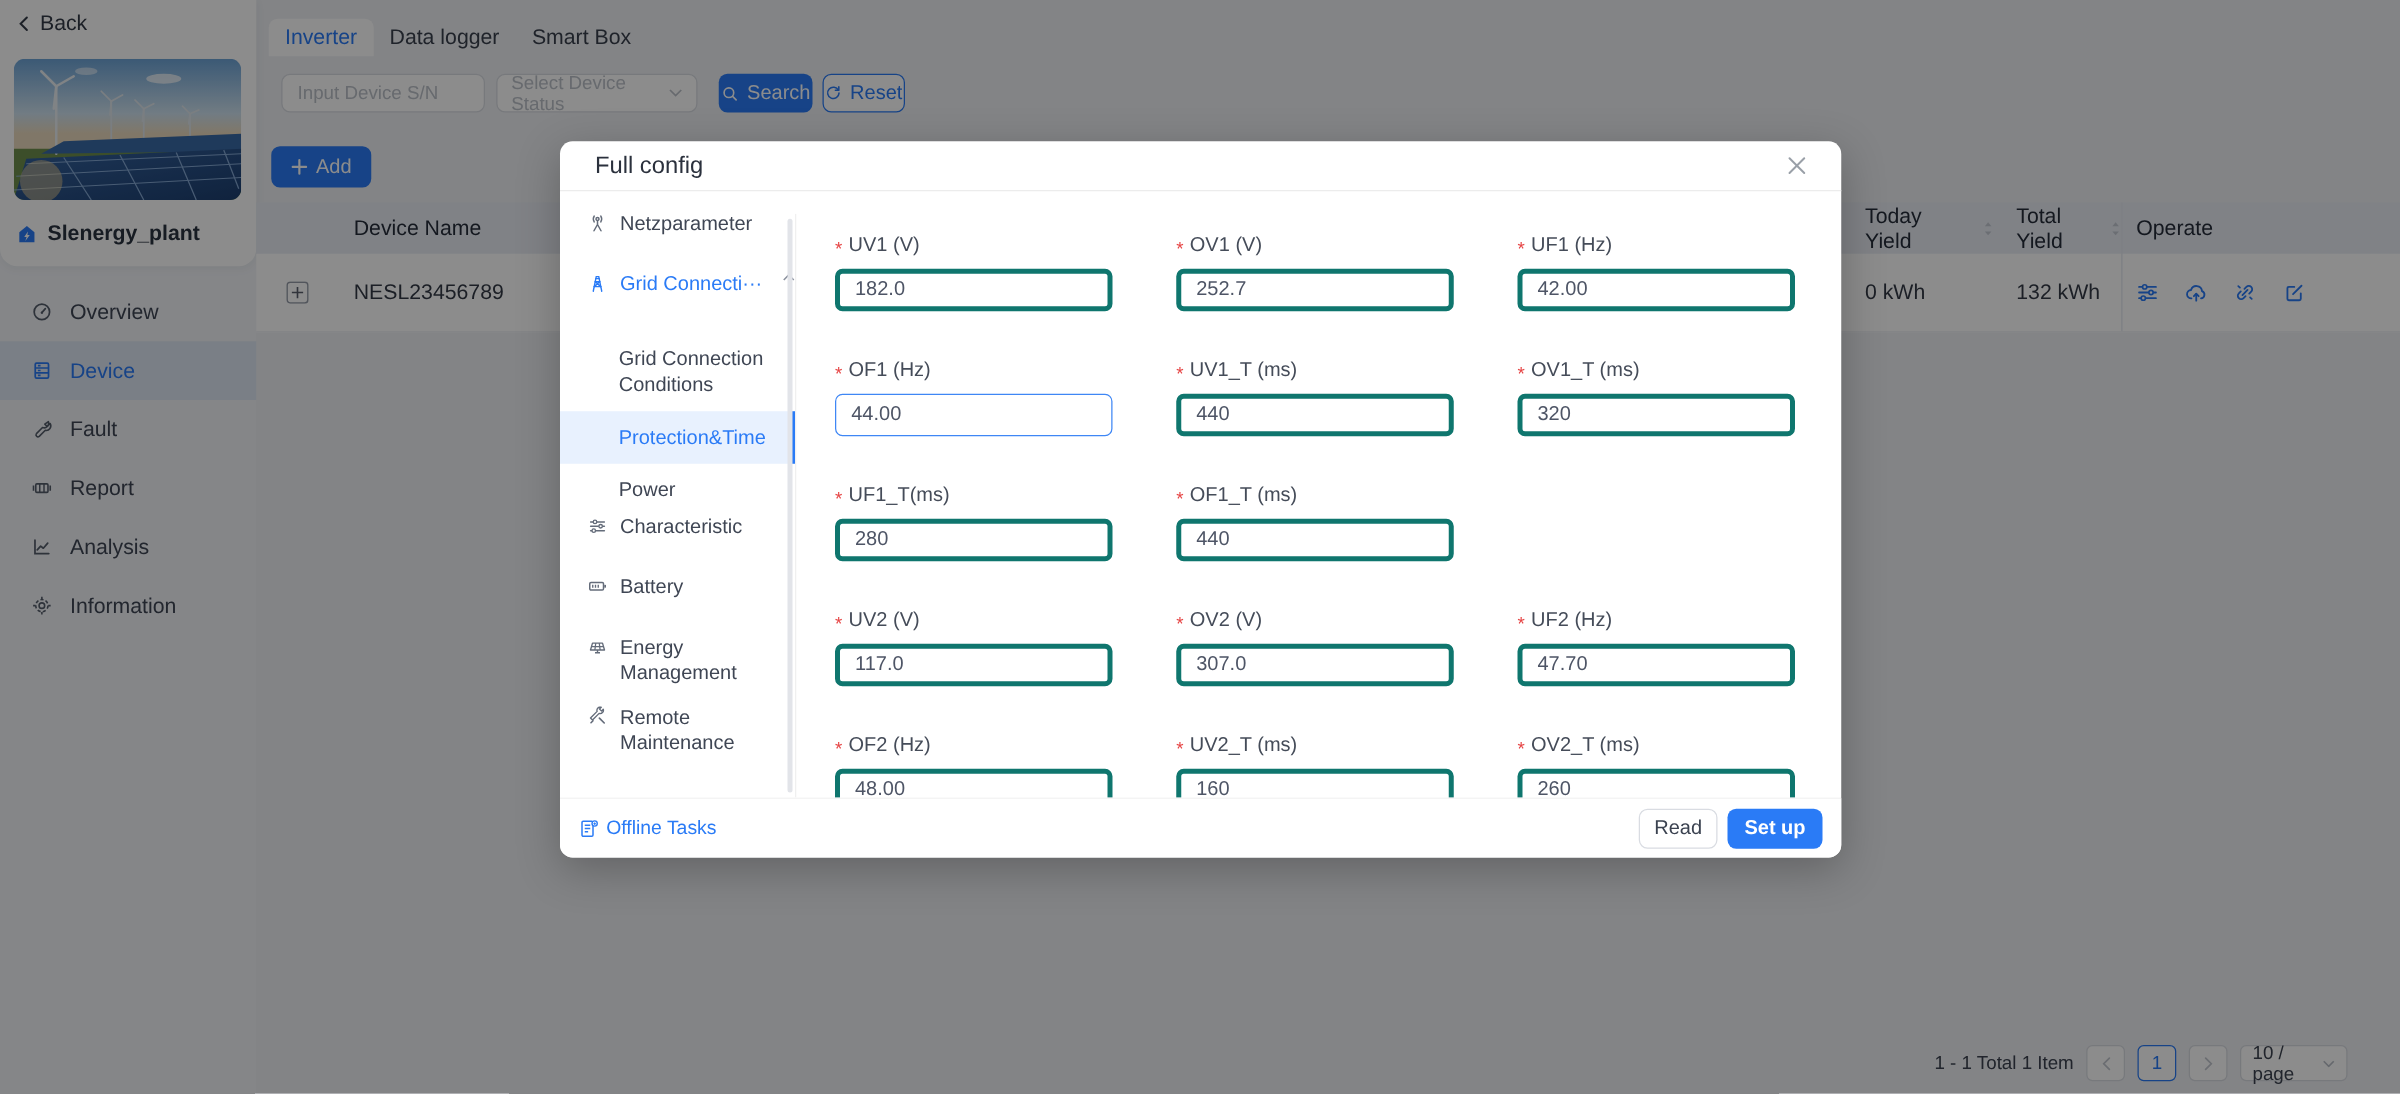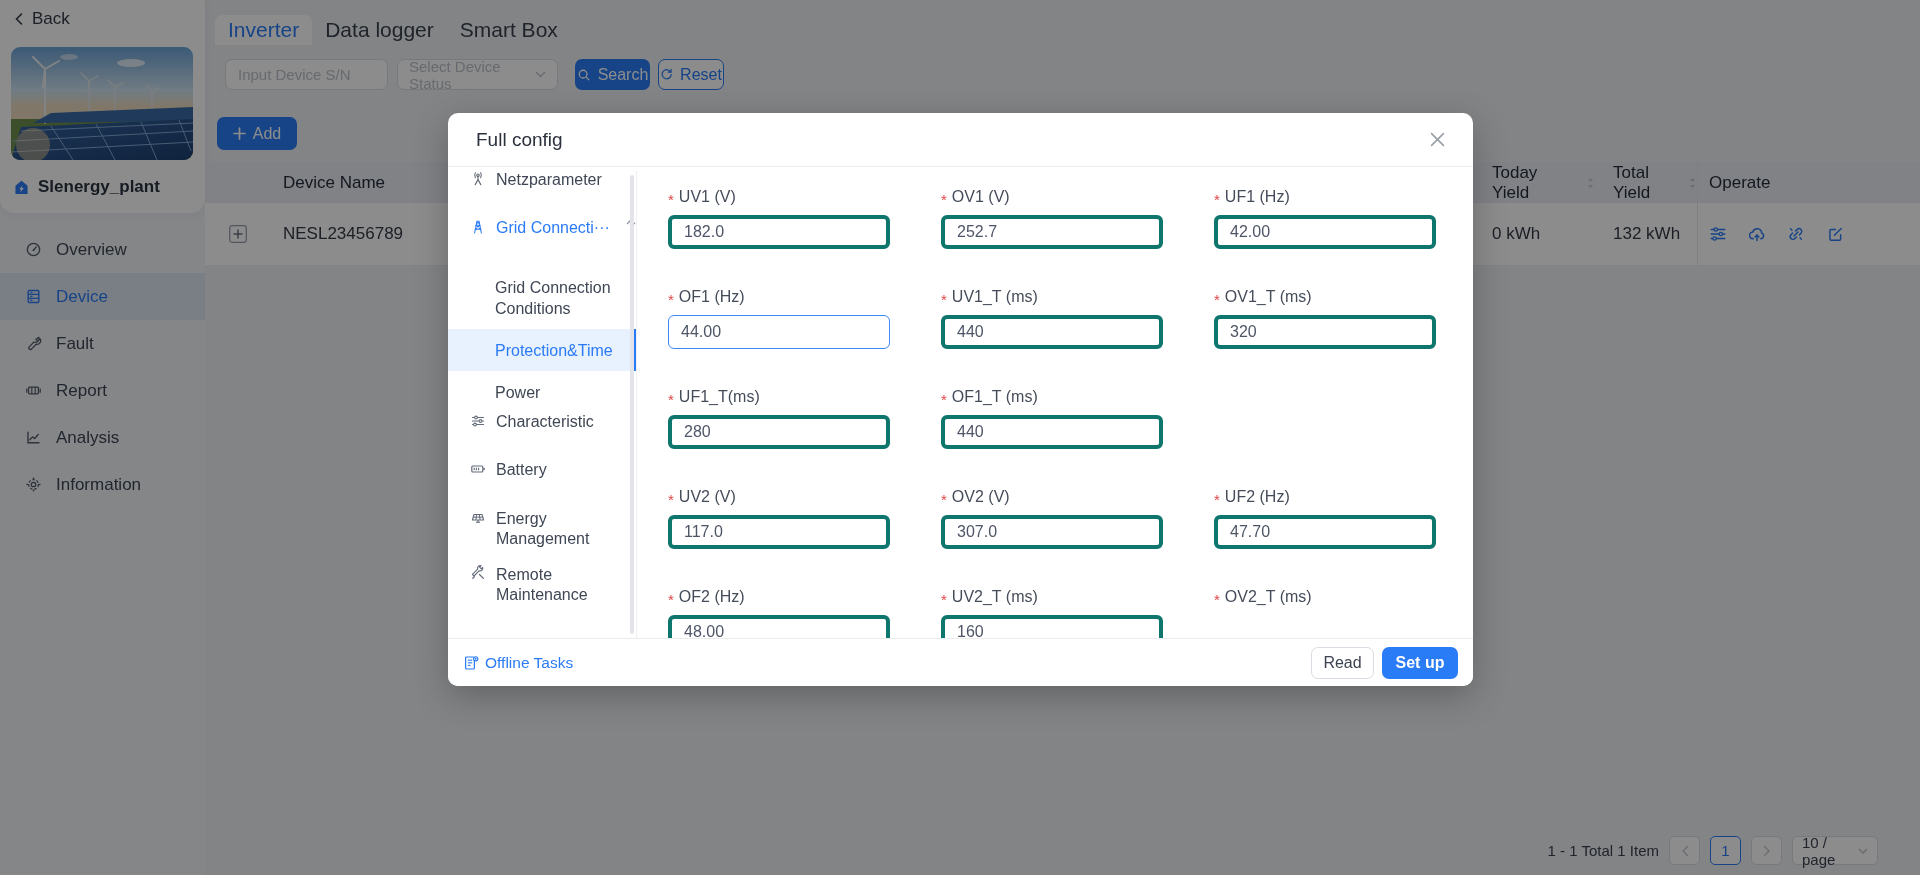--- a/index.html
+++ b/index.html
@@ -15,21 +15,21 @@
   .plant-photo{position:absolute;left:11px;top:47px;width:182px;height:113px;border-radius:9px;overflow:hidden}
   .plant-row{position:absolute;left:13px;top:177px;display:flex;align-items:center;gap:8px;font-size:17px;font-weight:bold;color:#2b3341}
   .side-menu{position:absolute;top:226px;left:0;width:205px}
   .side-item{height:47px;display:flex;align-items:center;gap:14px;padding-left:25px;font-size:17px;color:#3e4554;cursor:pointer}
   .side-item .ic{color:#555d6b}
   .side-item.active{background:#dfe7f4;color:#2a7bf6}
   .side-item.active .ic{color:#2a7bf6}
 
   
   .tabs-row{position:absolute;left:215px;top:15px;display:flex}
-  .tab{height:30px;padding:0 13px;display:flex;align-items:center;font-size:21px;color:#3a414e;cursor:pointer}
+  .tab{height:30px;padding:0 13px;display:flex;align-items:center;font-size:17px;color:#3a414e;cursor:pointer}
   .tab.active{background:#fff;border-radius:7px 7px 0 0;color:#2a7bf6}
   .filter-row{position:absolute;left:225px;top:59px;display:flex;align-items:center}
   .text-input{width:163px;height:31px;border:1px solid #d9dce2;border-radius:7px;background:#fff;font-size:15px;padding:0 12px;color:#333;outline:none}
   .text-input::placeholder{color:#bcc1c9}
   .select-box{width:161px;height:31px;margin-left:9px;border:1px solid #d9dce2;border-radius:7px;background:#fff;display:flex;align-items:center;justify-content:space-between;padding:0 11px;font-size:15px;color:#bcc1c9;cursor:pointer}
   .btn{display:flex;align-items:center;justify-content:center;gap:7px;border-radius:7px;font-size:16px;cursor:pointer;border:none}
   .btn-search{width:75px;height:31px;margin-left:17px;background:#2a7bf6;color:#fff}
   .btn-reset{width:66px;height:31px;margin-left:8px;background:#fff;color:#2a7bf6;border:1px solid #2a7bf6}
   .btn-add{position:absolute;left:217px;top:117px;width:80px;height:33px;background:#2a7bf6;color:#fff}
 
@@ -49,21 +49,21 @@
 
   
   .pagination{position:absolute;right:42px;top:836px;display:flex;align-items:center;gap:10px;font-size:15px;color:#3c4350}
   .page-btn{min-width:31px;height:29px;border:1px solid #d9dce2;border-radius:5px;background:#fff;display:flex;align-items:center;justify-content:center;color:#c3c7cf;cursor:pointer;font-size:15px}
   .page-btn.current{border-color:#2a7bf6;color:#2a7bf6}
   .page-size{width:86px;height:29px;border:1px solid #d9dce2;border-radius:5px;background:#fff;display:flex;align-items:center;justify-content:space-between;padding:0 9px;color:#3c4350;cursor:pointer}
 
   
   .mask{position:absolute;inset:0;background:rgba(0,0,0,.45);z-index:10}
   .modal{position:absolute;left:448px;top:113px;width:1025px;height:573px;background:#fff;border-radius:10px;box-shadow:0 10px 34px rgba(0,0,0,.25);z-index:20}
-  .modal-header{height:54px;display:flex;align-items:center;justify-content:space-between;padding:0 28px;border-bottom:1px solid #ececec;font-size:19px;color:#2b313d}
+  .modal-header{height:40px;display:flex;align-items:center;justify-content:space-between;padding:0 28px;border-bottom:1px solid #ececec;font-size:19px;color:#2b313d}
   .modal-close{color:#9aa0a8;cursor:pointer;display:inline-flex}
   .modal-body{position:absolute;top:58px;bottom:48px;left:0;right:0;display:flex;overflow:hidden}
   .modal-nav{width:189px;position:relative;border-right:1px solid #f0f0f0;flex:none}
   .nav-thumb{position:absolute;right:2px;top:4px;bottom:4px;width:4px;border-radius:2px;background:#e2e4e9}
   .nav-item{height:48px;display:flex;align-items:flex-start;gap:10px;padding-left:22px;font-size:16px;color:#3f4654;cursor:pointer}
   .nav-item .ic{color:#646c7a}
   .nav-item.blue{color:#2a7bf6}
   .nav-item.blue .ic{color:#2a7bf6}
   .nav-item .wrap{width:112px;line-height:20px}
   .nav-sub{padding:10px 10px 10px 47px;font-size:16px;color:#3f4654;line-height:21px;cursor:pointer}
@@ -599,20 +599,21 @@
                 <span class="req">*</span>
                 <span>UV2_T (ms)</span>
               </div>
             <input class="field-input" value="160" style="">
           </div>
           <div class="field">
             <div class="field-label">
                 <span class="req">*</span>
                 <span>OV2_T (ms)</span>
               </div>
+            <input class="field-input" value="260" style="">
           </div>
         </div>
       </div>
     </div>
 
     <div class="modal-footer">
       <div class="offline-link">
         <span class="ic">
           <svg width="16" height="16" viewBox="0 0 16 16">
               <rect x="2.6" y="2" width="8.8" height="12" rx="1" fill="none" stroke="#2a7bf6" stroke-width="1.2"></rect>

